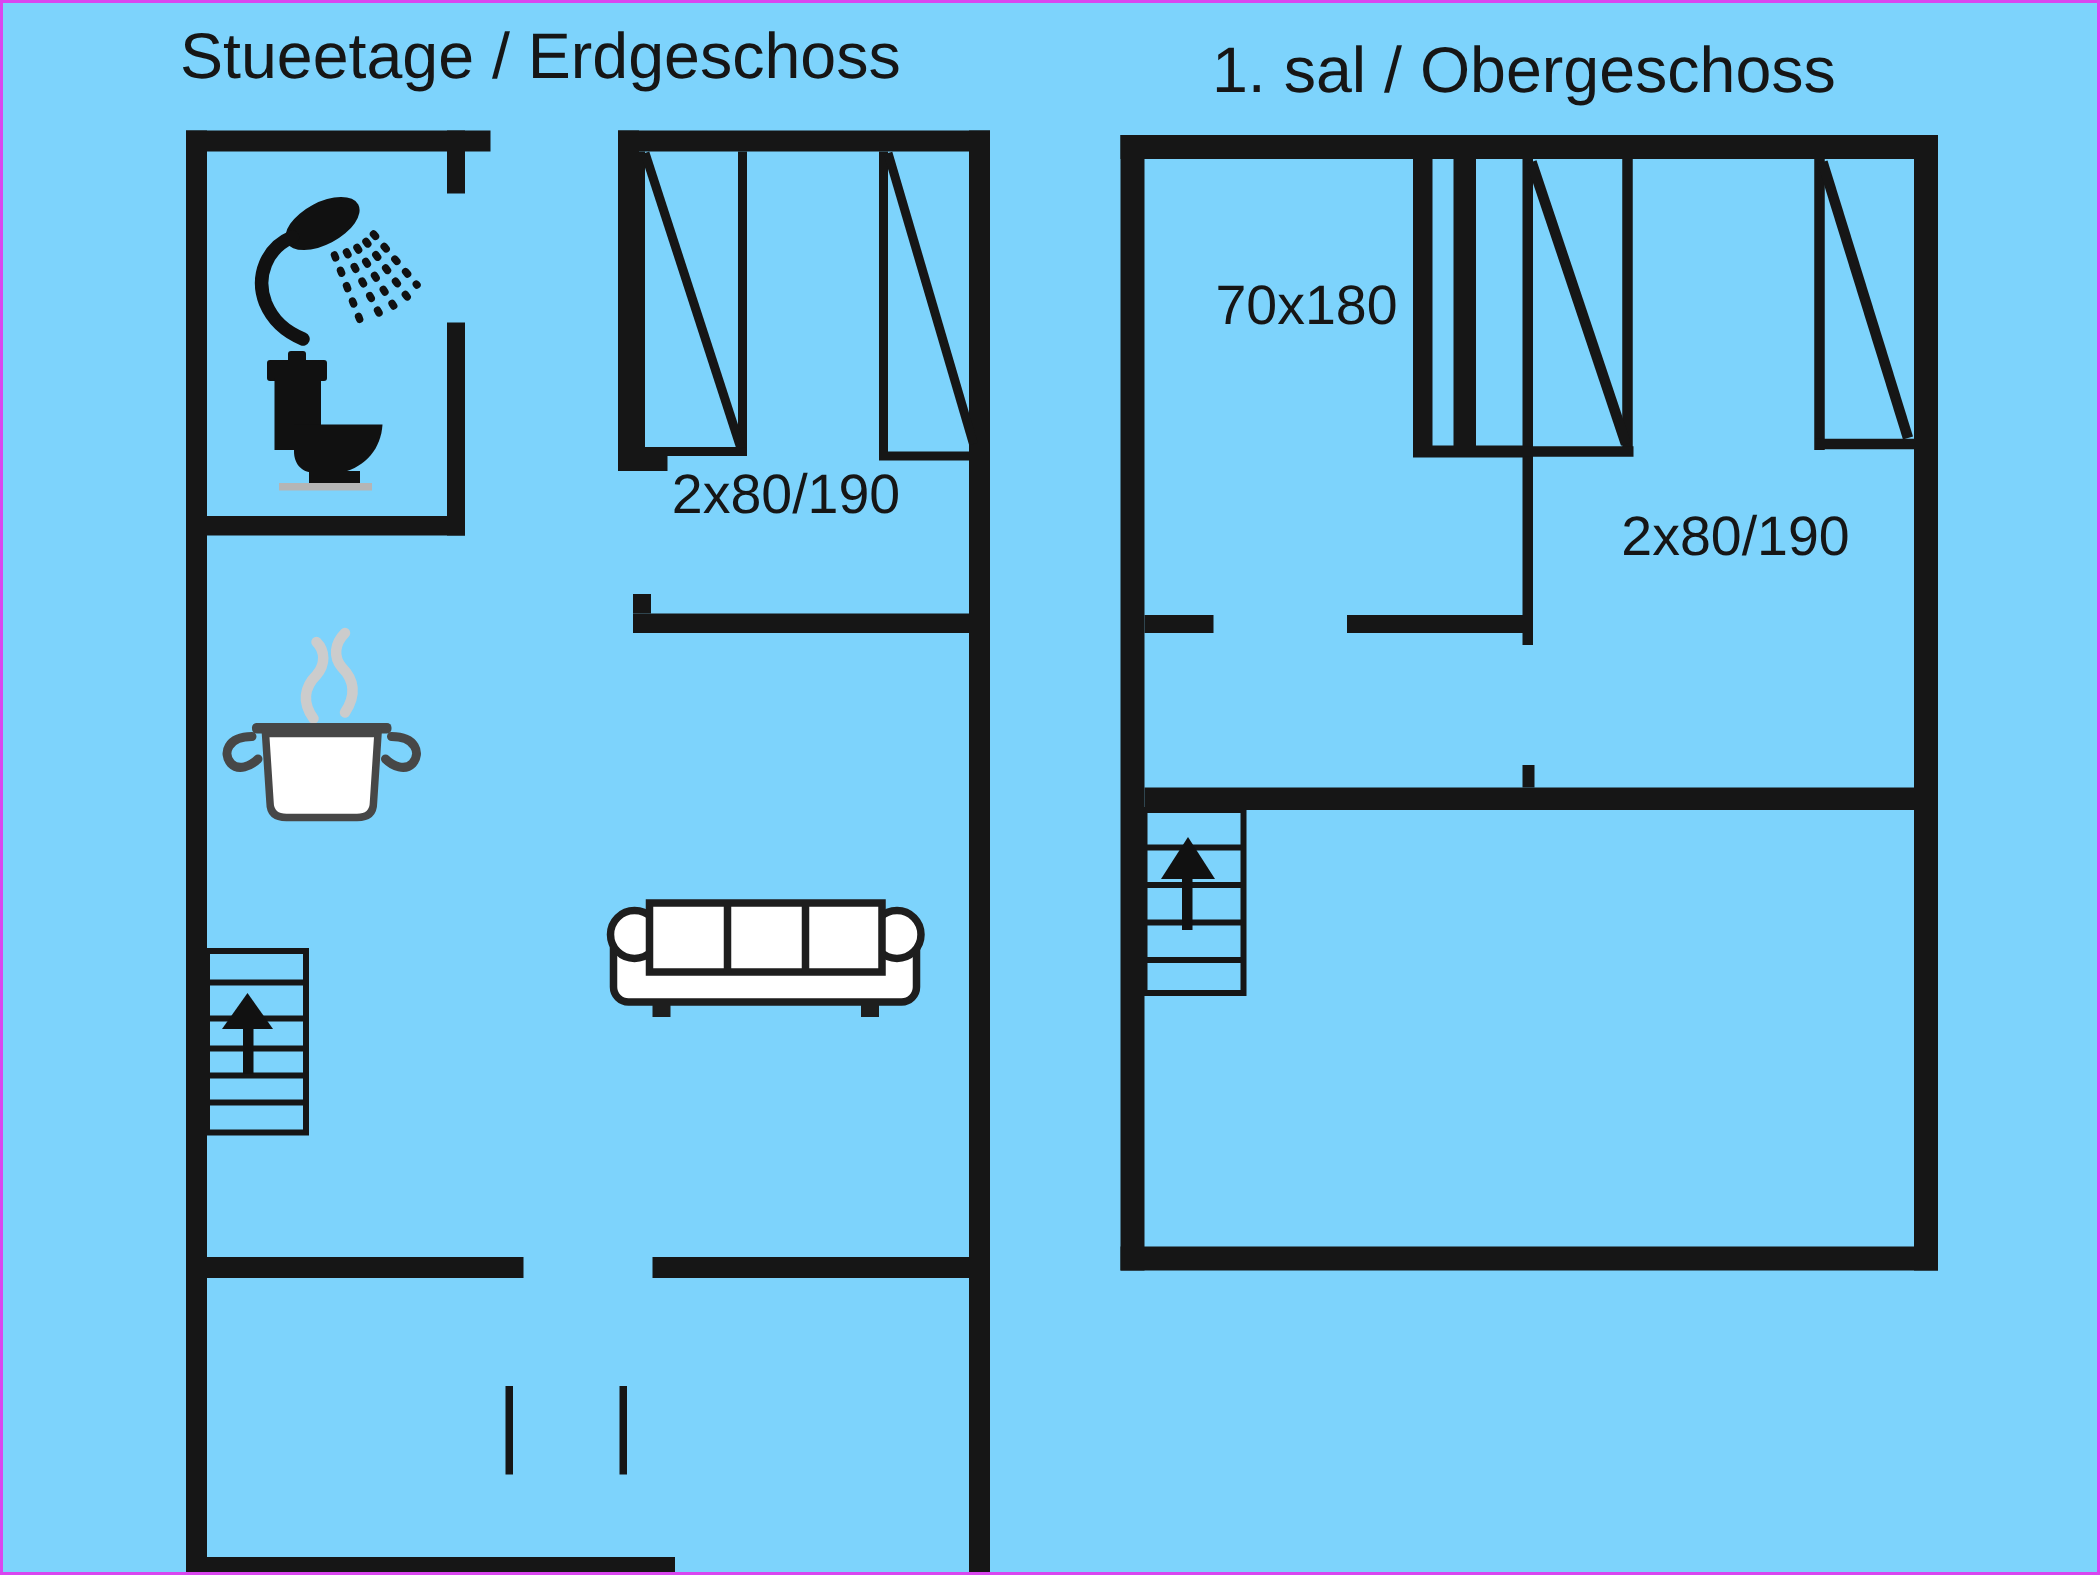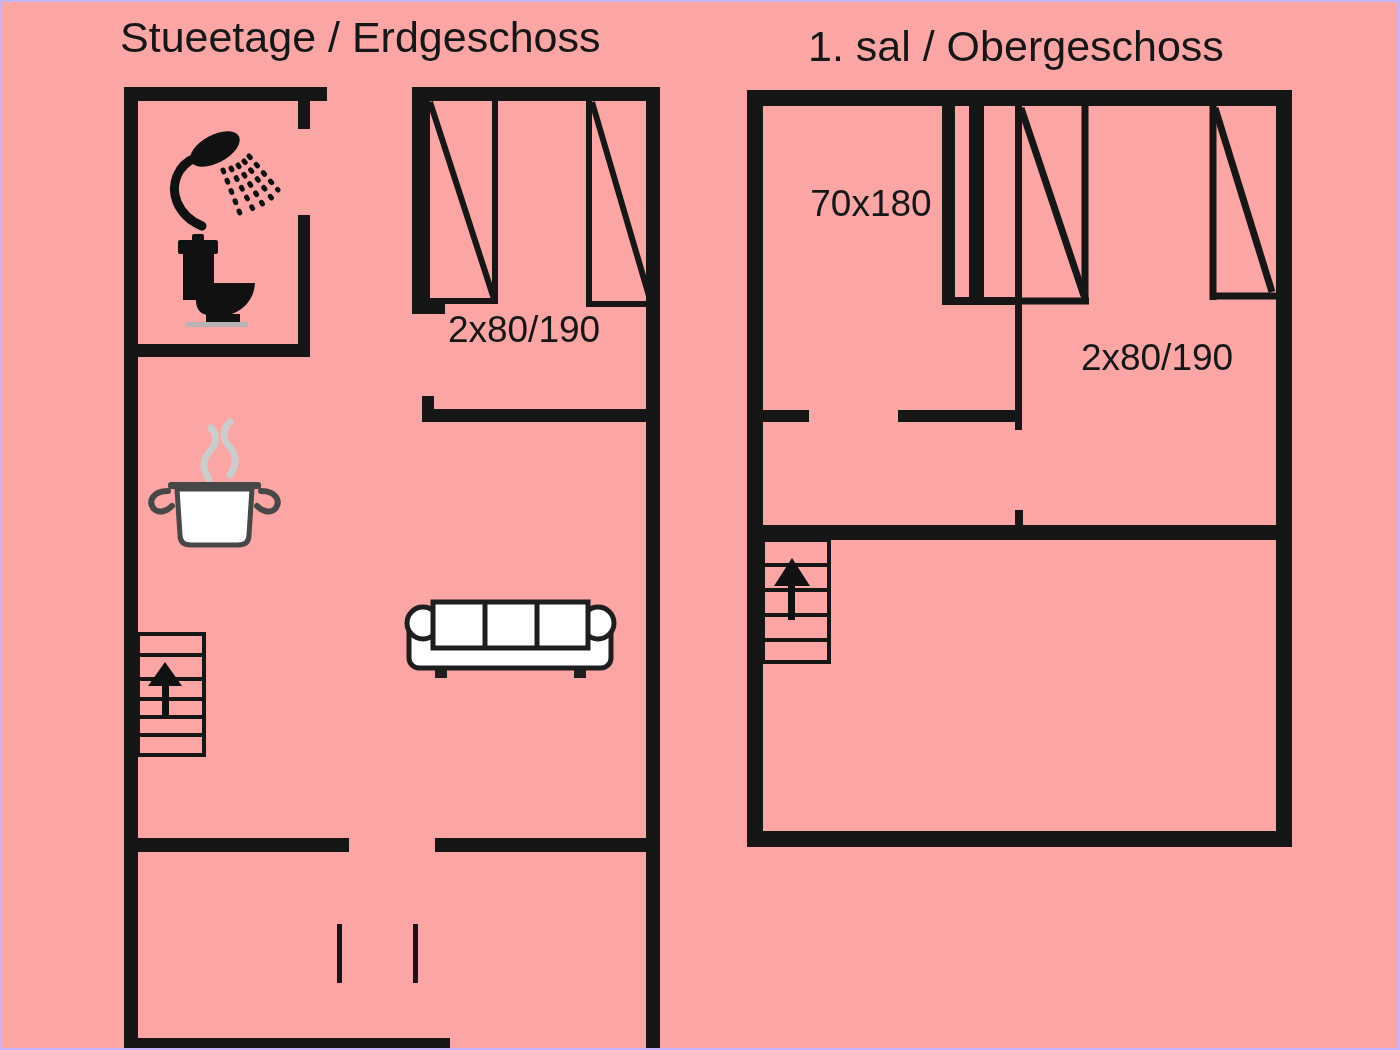--- a/index.html
+++ b/index.html
@@ -1,21 +1,21 @@
 <!DOCTYPE html>
 <html><head>
 <meta charset="utf-8">
 <style>
   html,body{margin:0;padding:0;background:#ffffff;}
   #canvas{
     position:relative;
     width:1400px;height:1050px;
-    background:#fca5a5;
+    background:#7dd3fc;
     box-sizing:border-box;
-    border:2px solid #c4b5fd;
+    border:2px solid #d946ef;
     overflow:hidden;
     font-family:"Liberation Sans", sans-serif;
   }
   svg{position:absolute;left:0;top:0;}
   .title{font-family:"Liberation Sans", sans-serif;font-size:43px;fill:#161616;}
   .dimlabel{font-family:"Liberation Sans", sans-serif;font-size:37px;fill:#161616;}
   .wall{fill:#161616;}
   .thin{stroke:#161616;fill:none;}
 </style>
 </head>

